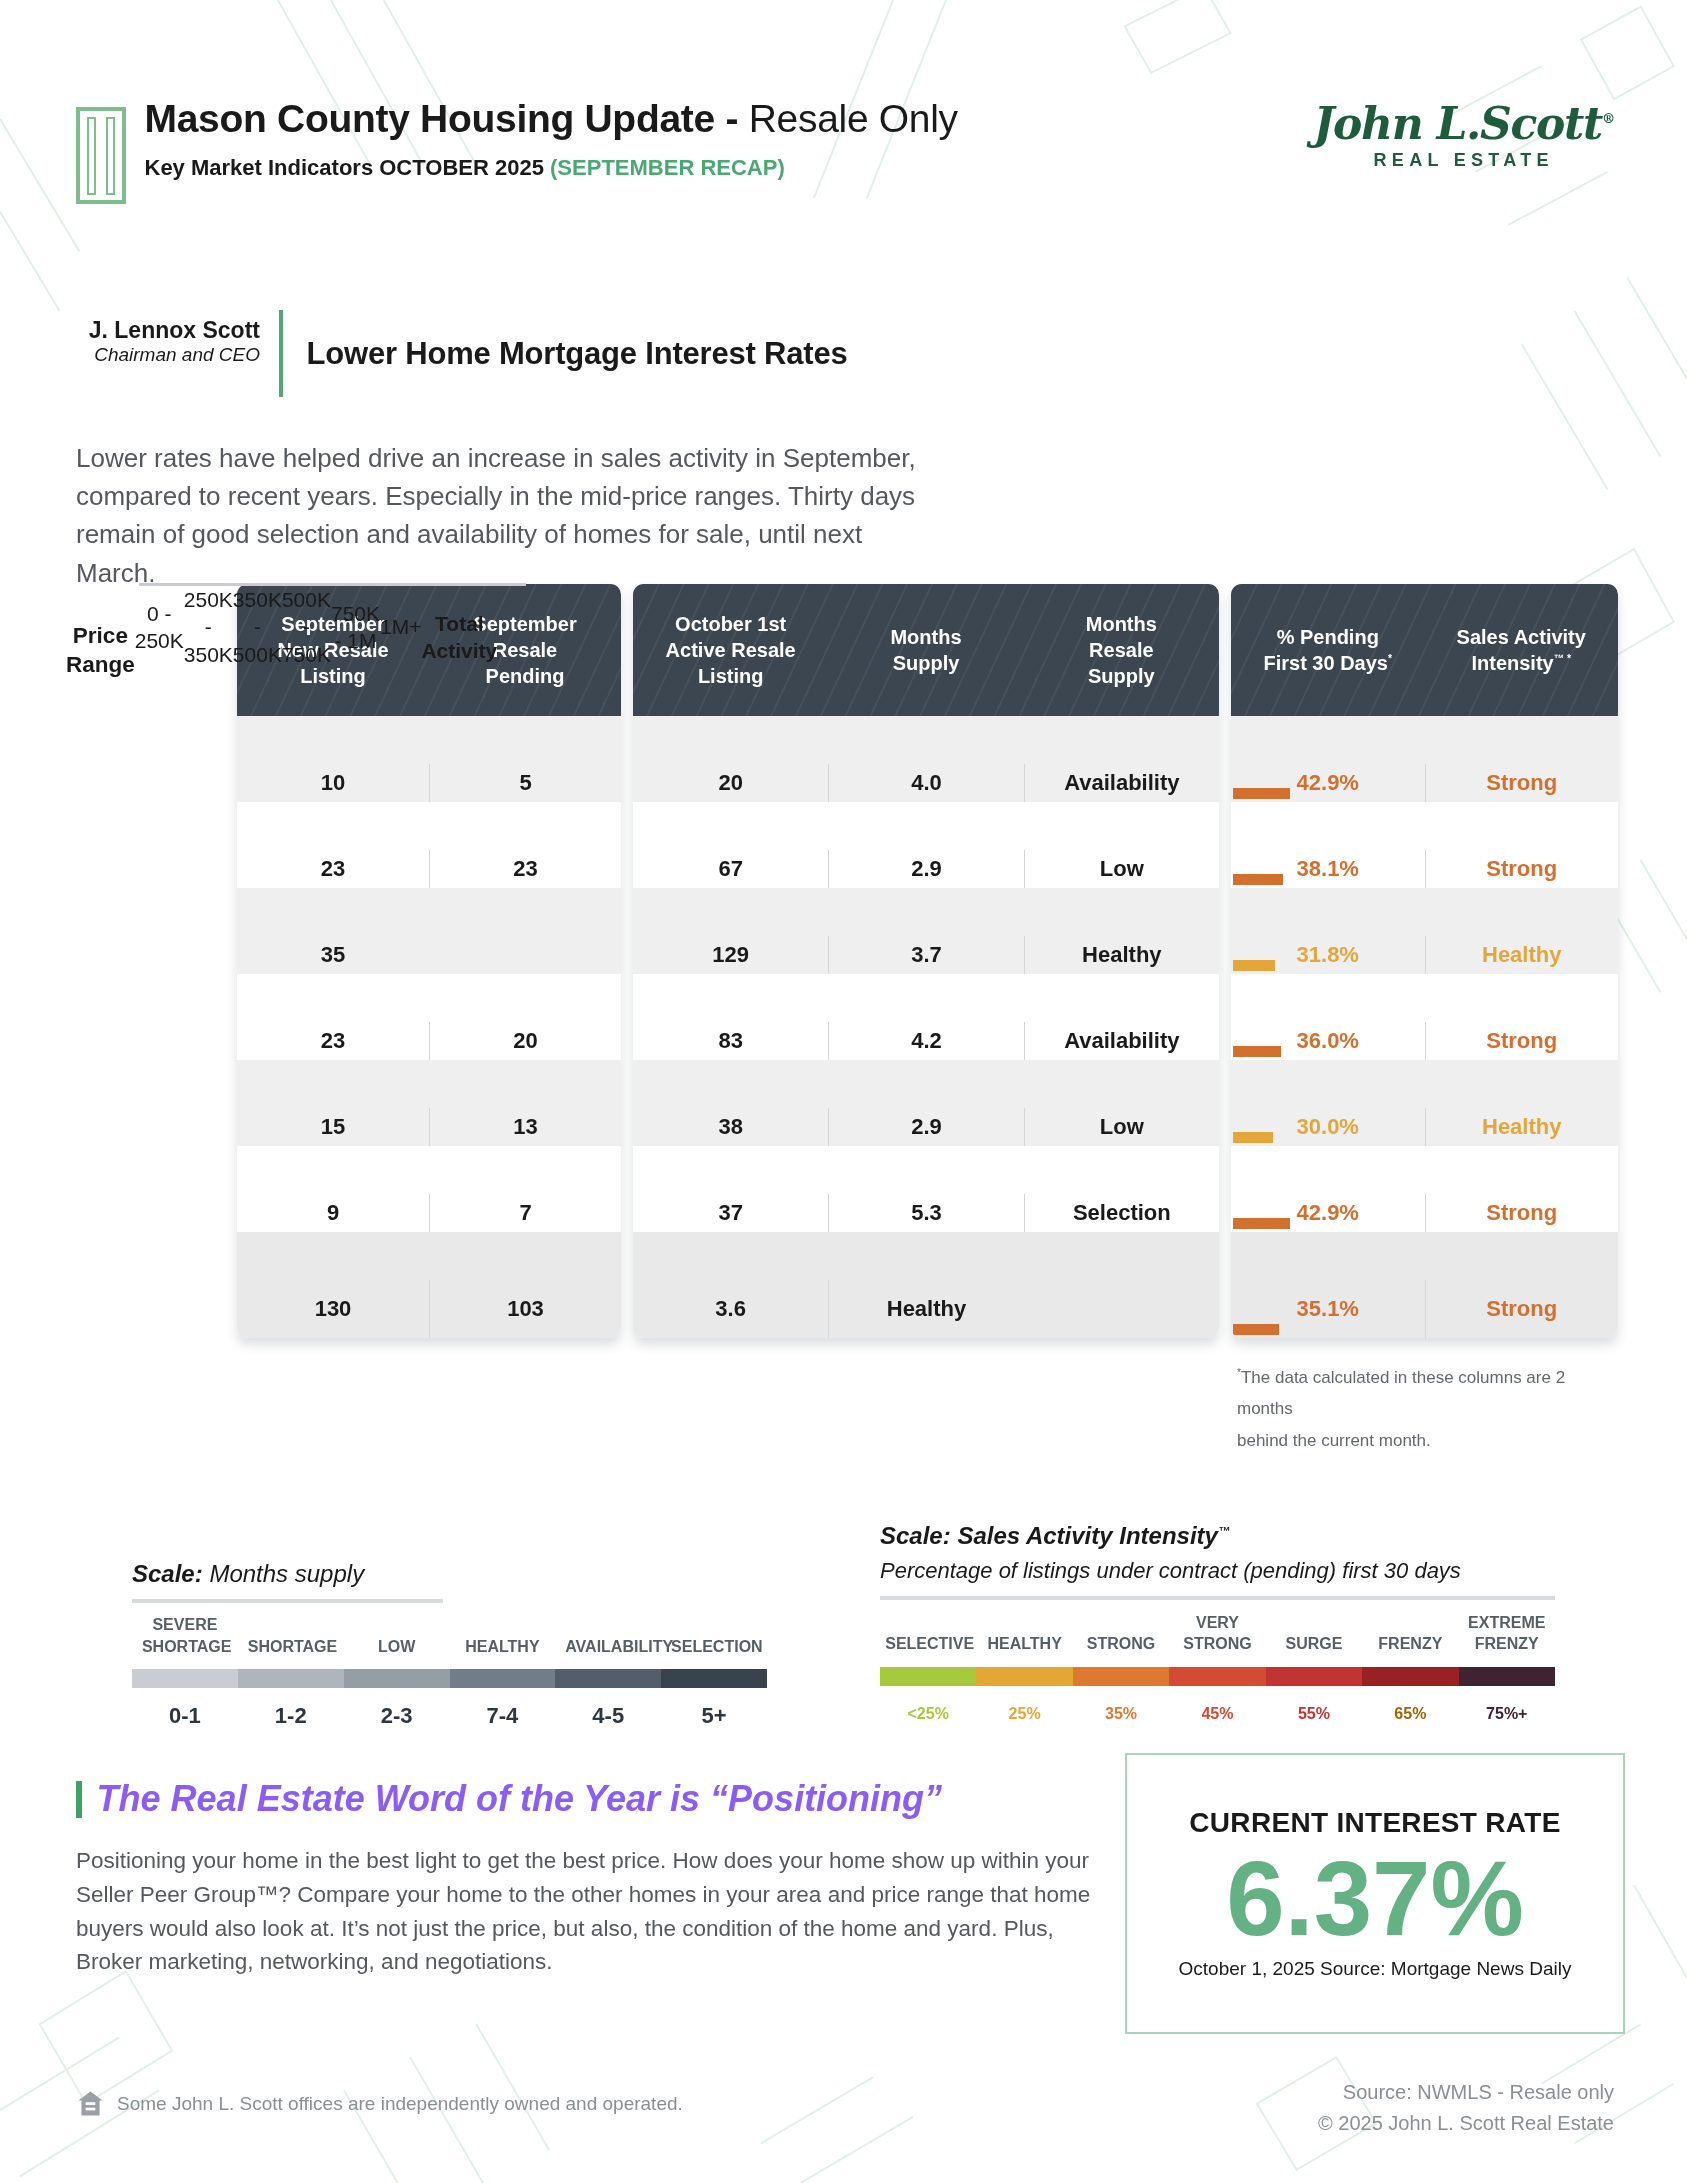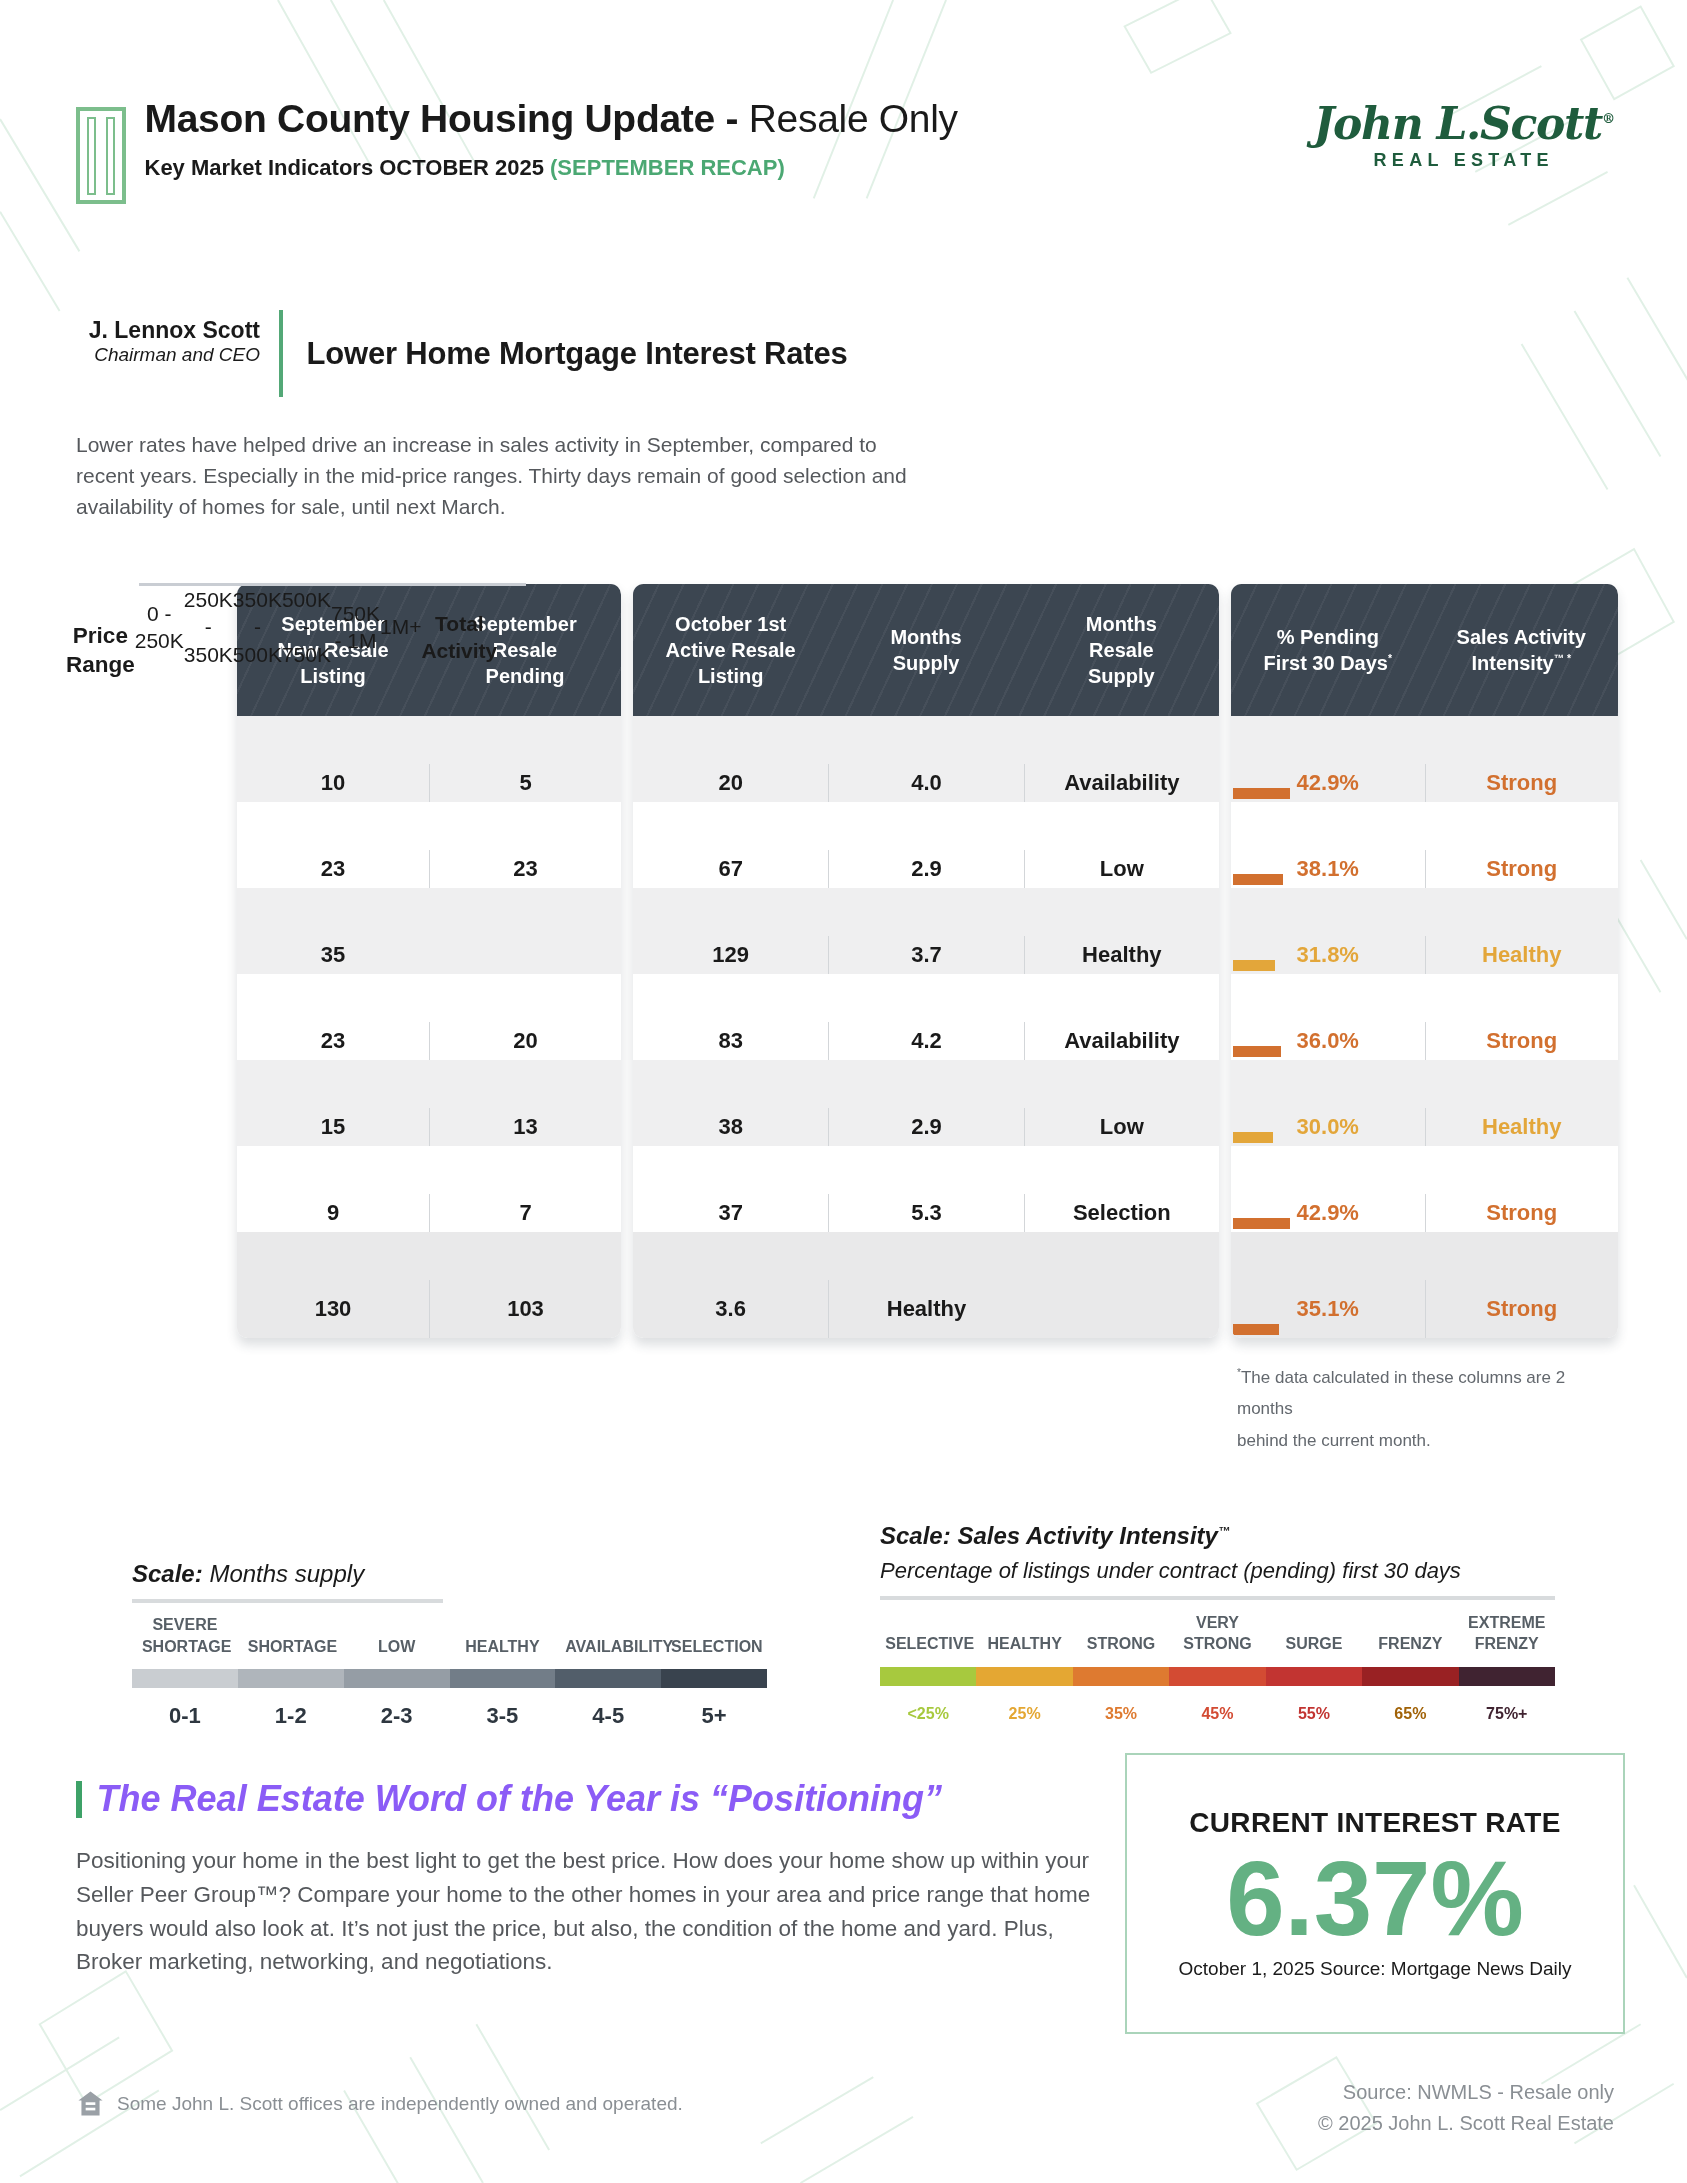--- a/index.html
+++ b/index.html
@@ -26,21 +26,21 @@
   .logo-sub{font-size:18px;font-weight:bold;letter-spacing:5.3px;color:#1F5C3D;margin-top:4px;}
 
   
   .intro{left:76px;top:310px;width:992px;}
   .intro-top{display:flex;align-items:stretch;}
   .author{width:184px;text-align:right;padding-top:6.6px;}
   .author-name{font-size:23px;font-weight:bold;line-height:1.15;}
   .author-role{font-size:19px;font-style:italic;line-height:1.3;}
   .vbar{width:4px;background:#53A877;margin:0 24px 0 18.5px;min-height:87px;}
   .intro-head{font-size:31px;font-weight:bold;align-self:center;letter-spacing:-0.2px;}
-  .intro-body{margin-top:33px;font-size:21px;line-height:1.47;color:#55585C;width:840px;}
+  .intro-body{margin-top:42px;font-size:26px;line-height:1.47;color:#55585C;width:840px;}
 
   
   .tbl{left:66px;top:584px;width:1551px;display:grid;
        grid-template-columns:159px 384px 586px 387px;column-gap:12px;}
   .price-col{display:flex;flex-direction:row;}
   .price-head{height:132px;display:flex;align-items:center;justify-content:center;
               font-size:22.5px;font-weight:bold;text-align:center;line-height:1.3;}
   .price-head span{max-width:86px;}
   .price-cell{height:86px;display:flex;align-items:center;justify-content:center;
               font-size:21px;position:relative;text-align:center;}
@@ -384,21 +384,21 @@
       <div class="seg-bar" style="background: rgb(175, 181, 187);"></div>
       <div class="seg-bar" style="background: rgb(149, 157, 165);"></div>
       <div class="seg-bar" style="background: rgb(114, 125, 136);"></div>
       <div class="seg-bar" style="background: rgb(82, 94, 106);"></div>
       <div class="seg-bar" style="background: rgb(57, 67, 78);"></div>
     </div>
     <div class="seg-grid g6">
       <div class="seg-val">0-1</div>
       <div class="seg-val">1-2</div>
       <div class="seg-val">2-3</div>
-      <div class="seg-val">3-5</div>
+      <div class="seg-val">7-4</div>
       <div class="seg-val">4-5</div>
       <div class="seg-val">5+</div>
     </div>
   </div>
 
   <div class="layer intensity-scale">
     <div class="int-title"><span>Scale: Sales Activity Intensity</span><sup>™</sup></div>
     <div class="int-sub">Percentage of listings under contract (pending) first 30 days</div>
     <div class="int-rule"></div>
     <div class="seg-grid g7">

